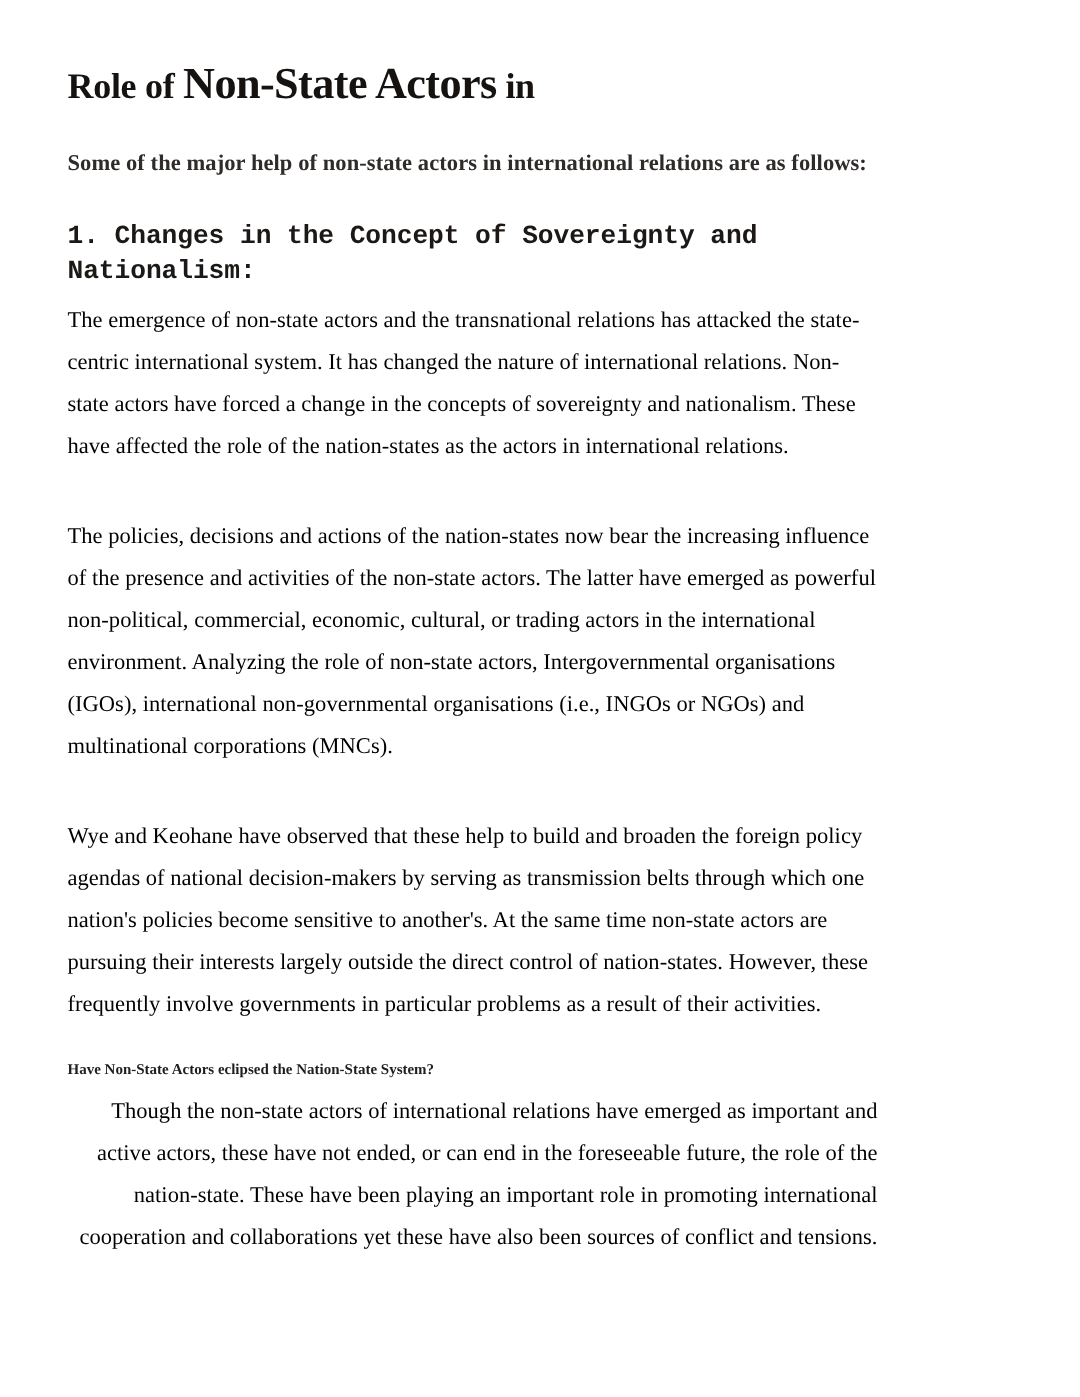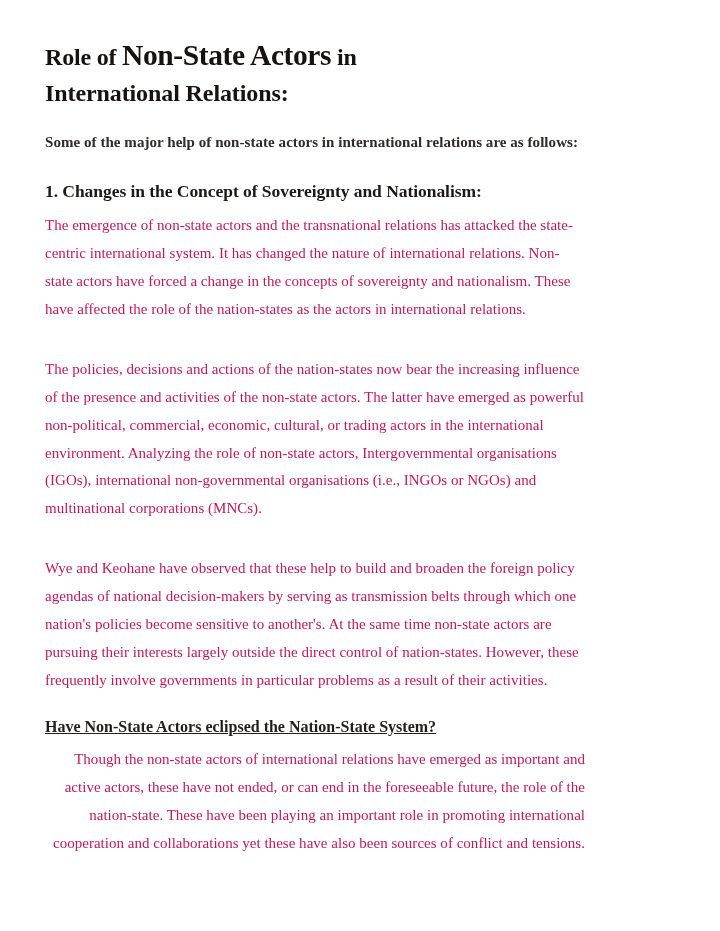--- a/index.html
+++ b/index.html
@@ -62,39 +62,39 @@
   }
 
   
   .section-heading {
     margin: 24px 0 0 0;
     font-size: 17.5px;
     font-weight: bold;
     color: #1b1816;
     line-height: 1.3;
     letter-spacing: -0.05px;
+    font-family: Liberation Mono, monospace;
   }
 
   
   .sub-heading {
     margin: 22px 0 0 0;
-    font-size: 16px;
+    font-size: 10px;
     font-weight: bold;
     color: #211e1c;
     line-height: 1.3;
     letter-spacing: 0px;
-    text-decoration: underline;
   }
 
   
   .body-par {
     margin: 0;
     font-size: 15px;
     line-height: 1.865;
-    color: #be185d;
+    color: #000000;
     max-width: 645px;
     text-align: left;
     letter-spacing: 0.02px;
   }
   .body-par + .body-par {
     margin-top: 32px;
   }
   .section-heading + .body-par {
     margin-top: 9px;
   }
@@ -103,21 +103,20 @@
     text-align: right;
   }
 </style>
 </head>
 <body>
 
 <div class="page">
 
   <h1 class="doc-title">
     <span class="title-small">Role of </span><span class="title-large">Non-State Actors</span><span class="title-small"> in</span>
-    <span class="title-line2">International Relations:</span>
   </h1>
 
   <p class="intro">Some of the major help of non-state actors in international relations are as follows:</p>
 
   <h2 class="section-heading">1. Changes in the Concept of Sovereignty and Nationalism:</h2>
 
   <p class="body-par">The emergence of non-state actors and the transnational relations has attacked the state-centric international system. It has changed the nature of international relations. Non-state actors have forced a change in the concepts of sovereignty and nationalism. These have affected the role of the nation-states as the actors in international relations.</p>
 
   <p class="body-par">The policies, decisions and actions of the nation-states now bear the increasing influence of the presence and activities of the non-state actors. The latter have emerged as powerful non-political, commercial, economic, cultural, or trading actors in the international environment. Analyzing the role of non-state actors, Intergovernmental organisations (IGOs), international non-governmental organisations (i.e., INGOs or NGOs) and multinational corporations (MNCs).</p>
 

